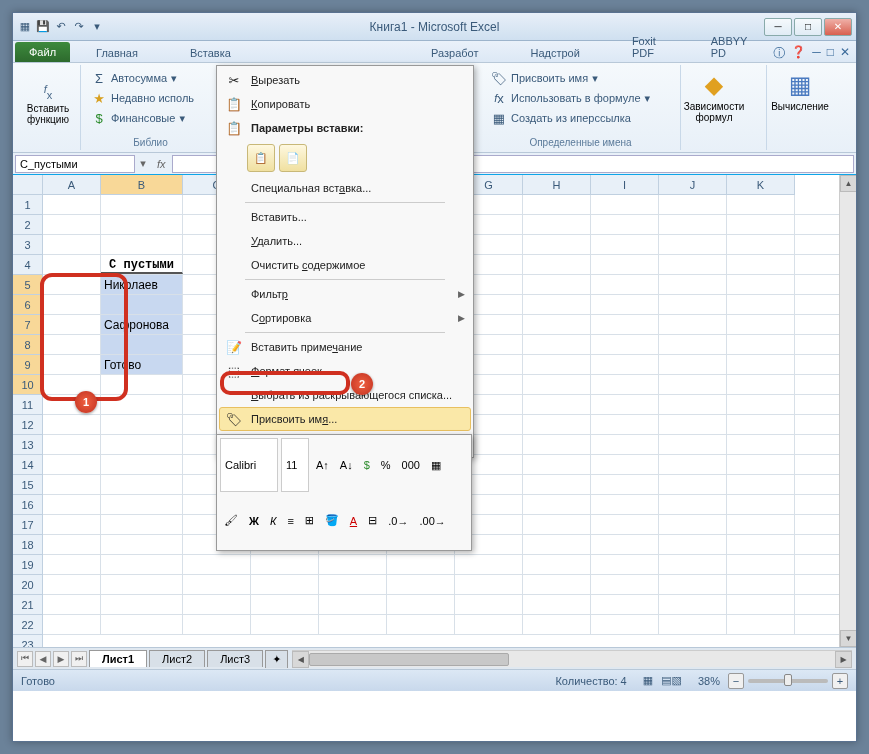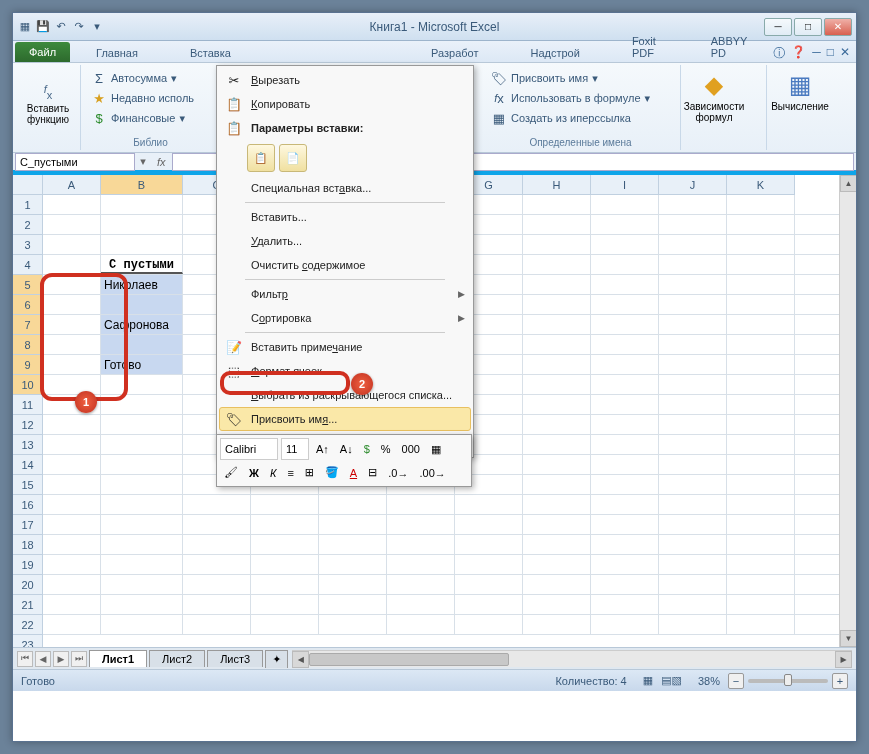--- a/index.html
+++ b/index.html
@@ -19,21 +19,21 @@
 .tab.file{background:linear-gradient(#3d8a3d,#2d6a2d);color:#fff;border-radius:3px 3px 0 0;padding:4px 14px;}
 .ribbon-body{height:90px;background:linear-gradient(#f5f9fc,#e8f0f8);border-bottom:1px solid #b8c8d8;display:flex;padding:2px;position:relative;}
 .rgroup{border-right:1px solid #c8d8e8;padding:2px 6px;display:flex;flex-direction:column;position:relative;}
 .rgroup-label{position:absolute;bottom:2px;left:0;right:0;text-align:center;font-size:10px;color:#5a7a9a;}
 .big-btn{width:54px;display:flex;flex-direction:column;align-items:center;gap:2px;padding:4px 2px;}
 .big-btn .ico{font-size:24px;color:#4a6a8a;}
 .big-btn .lbl{font-size:10px;text-align:center;line-height:1.1;}
 .med-items{display:flex;flex-direction:column;gap:2px;padding-top:2px;}
 .med-item{display:flex;align-items:center;gap:4px;font-size:11px;color:#3a5a7a;padding:1px 4px;}
 .med-item .ico{width:16px;height:16px;display:flex;align-items:center;justify-content:center;font-size:13px;}
-.namebox-row{height:22px;background:#e8f0f8;border-bottom:5px solid #0ea5e9;display:flex;align-items:center;padding:0 2px;}
+.namebox-row{height:22px;background:#e8f0f8;border-bottom:1px solid #0ea5e9;display:flex;align-items:center;padding:0 2px;}
 .namebox{width:120px;height:18px;background:#fff;border:1px solid #aac;display:flex;align-items:center;padding:0 4px;font-size:11px;}
 .namebox-arrow{width:16px;text-align:center;color:#666;}
 .fx{margin:0 6px;font-style:italic;color:#666;}
 .fbar{flex:1;height:18px;background:#fff;border:1px solid #aac;}
 .grid-area{height:472px;display:flex;overflow:hidden;position:relative;}
 .rowhdrs{width:30px;background:#e8f0f8;border-right:1px solid #c0d0e0;}
 .colhdrs{height:20px;background:#e8f0f8;border-bottom:1px solid #c0d0e0;display:flex;}
 .colhdr{border-right:1px solid #c0d0e0;text-align:center;font-size:11px;color:#3a5a7a;line-height:20px;}
 .colhdr.sel{background:#f8d898;}
 .cells{position:relative;}
@@ -49,21 +49,21 @@
 .cm-item{display:flex;align-items:center;padding:3px 6px;gap:8px;font-size:11px;color:#222;}
 .cm-item.highlighted{background:#fae8a8;border:1px solid #e8c060;border-radius:3px;padding:2px 5px;}
 .cm-ico{width:18px;height:18px;display:flex;align-items:center;justify-content:center;font-size:13px;}
 .cm-sep{height:1px;background:#ccc;margin:2px 26px 2px 26px;}
 .cm-label{flex:1;}
 .cm-arrow{color:#666;font-size:9px;}
 .paste-icons{display:flex;gap:4px;padding:4px 0 4px 28px;}
 .paste-ico{width:28px;height:28px;border:1px solid #c8b878;background:linear-gradient(#fef8e0,#f0e0a0);border-radius:3px;display:flex;align-items:center;justify-content:center;}
 .mini-toolbar{position:absolute;background:#f8f8f8;border:1px solid #999;box-shadow:2px 2px 6px rgba(0,0,0,0.3);padding:3px;display:flex;flex-direction:column;gap:2px;}
 .mt-row{display:flex;align-items:center;gap:3px;}
-.mt-item{padding:4px 4px;font-size:11px;display:flex;align-items:center;}
+.mt-item{padding:20px 4px;font-size:11px;display:flex;align-items:center;}
 .sheet-tabs{height:22px;background:#e0e8f0;border-top:1px solid #b8c8d8;display:flex;align-items:center;padding:0 4px;}
 .st-nav{display:flex;gap:2px;}
 .st-nav span{width:16px;height:16px;display:flex;align-items:center;justify-content:center;font-size:9px;color:#666;border:1px solid #bbb;background:#f0f0f0;}
 .st-tab{padding:2px 12px;background:#fff;border:1px solid #999;border-bottom:none;font-size:11px;margin-left:2px;}
 .st-tab.active{background:#fff;font-weight:bold;}
 .st-tab.inactive{background:#d8e0e8;}
 .statusbar{height:22px;background:linear-gradient(#dce8f5,#c8d8eb);border-top:1px solid #b8c8d8;display:flex;align-items:center;padding:0 8px;font-size:11px;color:#3a5a7a;}
 .sb-spacer{flex:1;}
 .sb-item{margin:0 8px;}
 .zoom{display:flex;align-items:center;gap:4px;}

